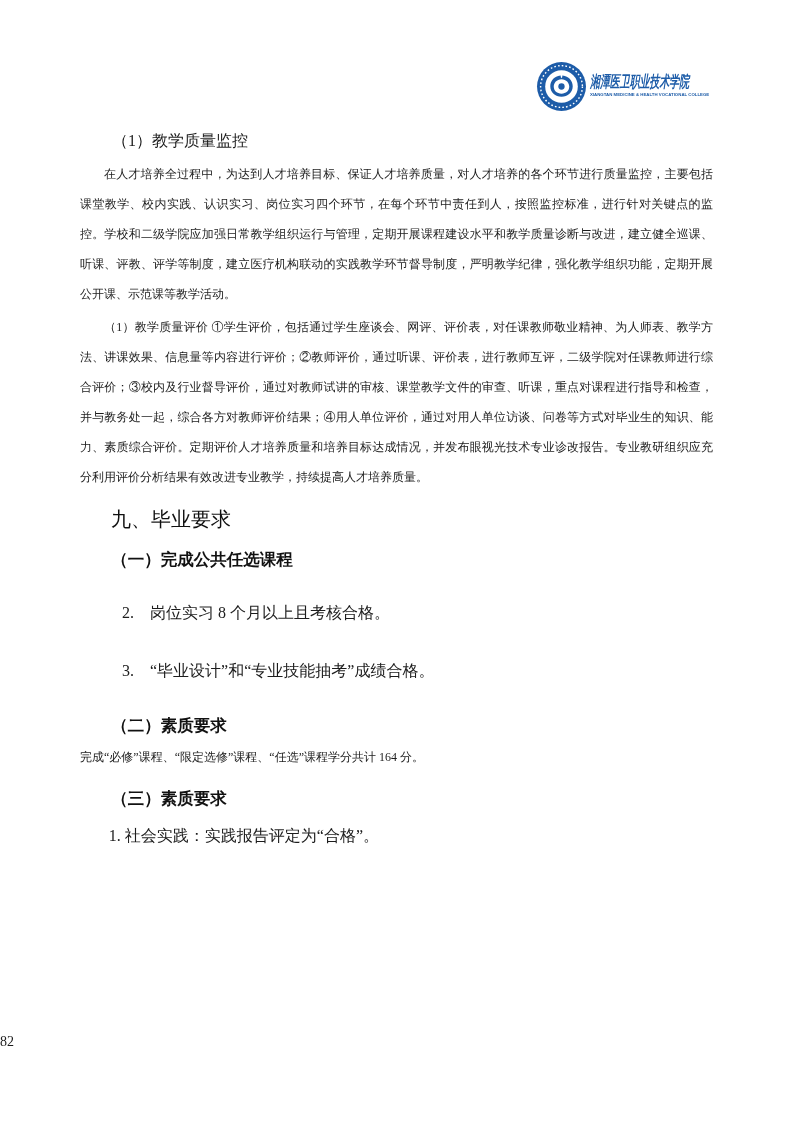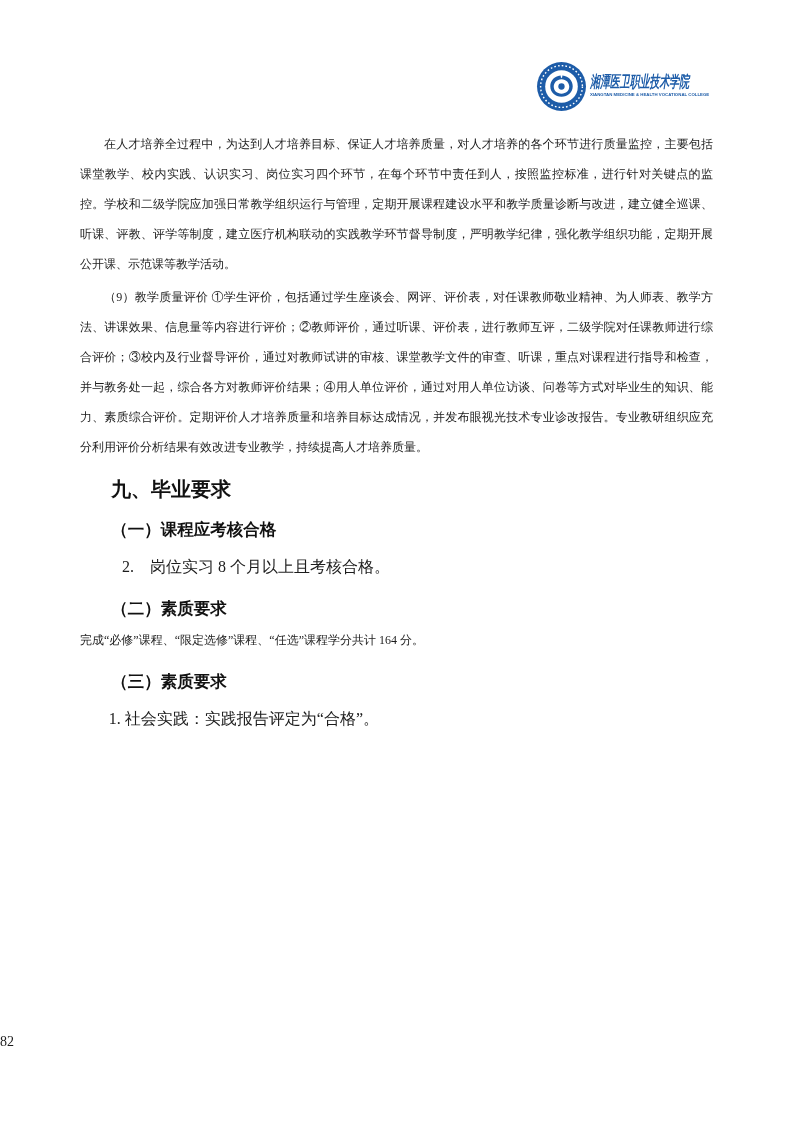--- a/index.html
+++ b/index.html
@@ -79,35 +79,35 @@
   }
   .body.no-indent {
     text-indent: 0;
     margin-top: 1px;
   }
   h1.sec {
     margin: 14px 0 16px 0;
     font-family: "Liberation Sans", "DejaVu Sans", sans-serif;
     font-size: 20px;
     line-height: 26px;
-    font-weight: bold;
+    font-weight: normal;
     text-indent: 1.55em;
     color: #111;
   }
   h2.sub {
     margin: 15px 0 6px 0;
     font-family: "Liberation Sans", "DejaVu Sans", sans-serif;
     font-size: 16.5px;
     line-height: 22px;
     font-weight: bold;
     text-indent: 1.9em;
     color: #111;
   }
   .list-item {
-    margin: 12px 0;
+    margin: 28px 0;
     font-size: 16px;
     line-height: 30px;
     padding-left: 42px;
   }
   .q-item {
     margin: 12px 0;
     font-size: 16px;
     line-height: 30px;
     text-indent: 1.8em;
   }
@@ -140,32 +140,34 @@
       <circle cx="25" cy="25" r="3.1" fill="#1d5ca8"></circle>
     </svg>
     <div class="logo-text">
       <div class="logo-zh">湘潭医卫职业技术学院</div>
       <div class="logo-en">XIANGTAN MEDICINE &amp; HEALTH VOCATIONAL COLLEGE</div>
     </div>
   </div>
 
   <div class="content">
 
+    <p class="para-head">（1）教学质量监控</p>
 
     <p class="body">在人才培养全过程中，为达到人才培养目标、保证人才培养质量，对人才培养的各个环节进行质量监控，主要包括课堂教学、校内实践、认识实习、岗位实习四个环节，在每个环节中责任到人，按照监控标准，进行针对关键点的监控。学校和二级学院应加强日常教学组织运行与管理，定期开展课程建设水平和教学质量诊断与改进，建立健全巡课、听课、评教、评学等制度，建立医疗机构联动的实践教学环节督导制度，严明教学纪律，强化教学组织功能，定期开展公开课、示范课等教学活动。</p>
 
-    <p class="body">（9）教学质量评价 ①学生评价，包括通过学生座谈会、网评、评价表，对任课教师敬业精神、为人师表、教学方法、讲课效果、信息量等内容进行评价；②教师评价，通过听课、评价表，进行教师互评，二级学院对任课教师进行综合评价；③校内及行业督导评价，通过对教师试讲的审核、课堂教学文件的审查、听课，重点对课程进行指导和检查，并与教务处一起，综合各方对教师评价结果；④用人单位评价，通过对用人单位访谈、问卷等方式对毕业生的知识、能力、素质综合评价。定期评价人才培养质量和培养目标达成情况，并发布眼视光技术专业诊改报告。专业教研组织应充分利用评价分析结果有效改进专业教学，持续提高人才培养质量。</p>
+    <p class="body">（1）教学质量评价 ①学生评价，包括通过学生座谈会、网评、评价表，对任课教师敬业精神、为人师表、教学方法、讲课效果、信息量等内容进行评价；②教师评价，通过听课、评价表，进行教师互评，二级学院对任课教师进行综合评价；③校内及行业督导评价，通过对教师试讲的审核、课堂教学文件的审查、听课，重点对课程进行指导和检查，并与教务处一起，综合各方对教师评价结果；④用人单位评价，通过对用人单位访谈、问卷等方式对毕业生的知识、能力、素质综合评价。定期评价人才培养质量和培养目标达成情况，并发布眼视光技术专业诊改报告。专业教研组织应充分利用评价分析结果有效改进专业教学，持续提高人才培养质量。</p>
 
     <h1 class="sec">九、毕业要求</h1>
 
-    <h2 class="sub">（一）课程应考核合格</h2>
+    <h2 class="sub">（一）完成公共任选课程</h2>
 
 
     <p class="list-item">2.　岗位实习 8 个月以上且考核合格。</p>
 
+    <p class="list-item">3.　“毕业设计”和“专业技能抽考”成绩合格。</p>
 
     <h2 class="sub">（二）素质要求</h2>
 
     <p class="body no-indent">完成“必修”课程、“限定选修”课程、“任选”课程学分共计 164 分。</p>
 
     <h2 class="sub">（三）素质要求</h2>
 
     <p class="q-item">1. 社会实践：实践报告评定为“合格”。</p>
 
 

